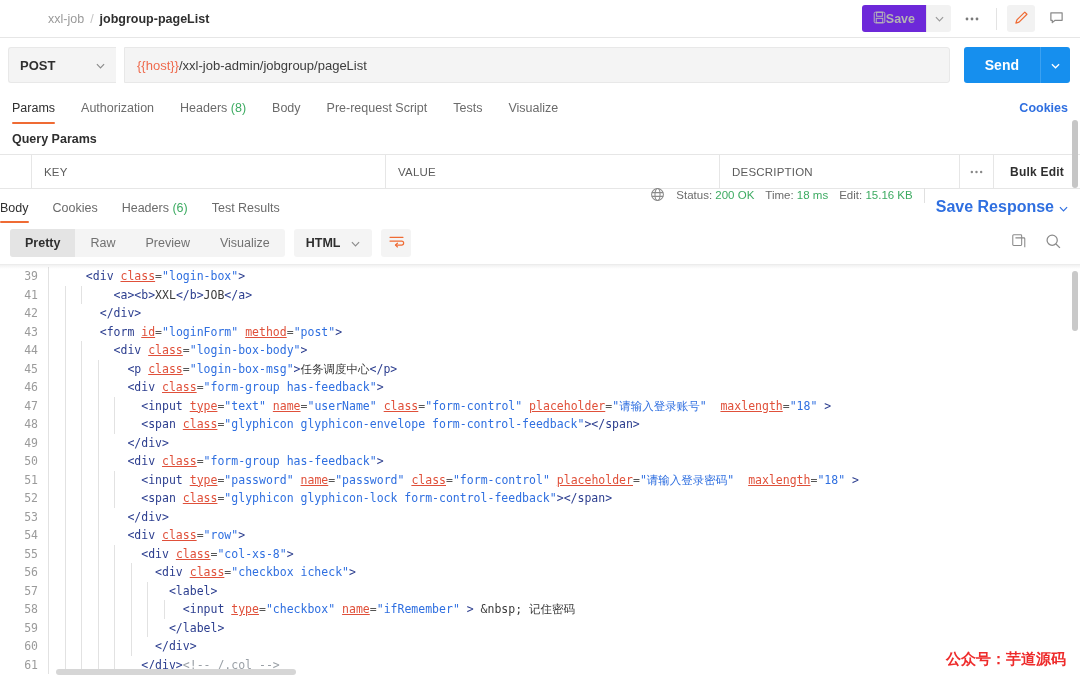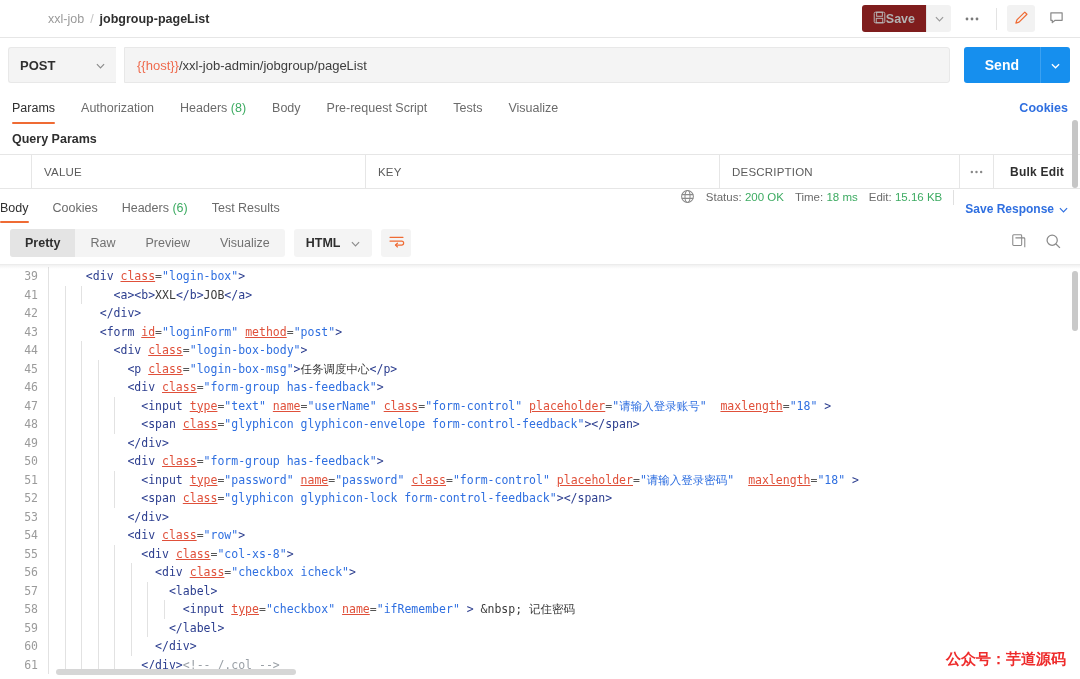--- a/index.html
+++ b/index.html
@@ -20,21 +20,21 @@
     background: #fff;
   }
   .crumb-wrap { display: flex; align-items: center; gap: 6px; font-size: 12.5px; }
   .crumb-muted { color: #9a9a9a; margin-left: 32px; }
   .crumb-sep { color: #c4c4c4; }
   .crumb-cur { color: #2f2f2f; font-weight: bold; }
   .topbar-right { margin-left: auto; display: flex; align-items: center; gap: 7px; }
   .save-grp { display: flex; align-items: center; }
   .save-btn {
     display: flex; align-items: center; 
-    background: #7f1d1d; color: #b3b3b3;
+    background: #6d28d9; color: #b3b3b3;
     border: none; border-radius: 3px 0 0 3px;
     height: 27px; padding: 0 11px; font-size: 12.5px; font-weight: bold;
     font-family: "Liberation Sans", sans-serif;
   }
   .save-caret {
     background: #f2f2f2; color: #9a9a9a; border: none;
     border-left: 1px solid #e3e3e3;
     border-radius: 0 3px 3px 0;
     height: 27px; width: 25px; font-size: 10px;
     display: flex; align-items: center; justify-content: center;
@@ -145,21 +145,21 @@
   .rtab.active::after {
     content: ""; position: absolute; left: 0; right: 12px; bottom: 0;
     height: 2px; background: #ef6b34; border-radius: 1px;
   }
   .resp-meta {
     margin-left: auto; display: flex; align-items: center; gap: 11px;
     font-size: 11.5px; color: #6b6b6b; padding-bottom: 7px;
   }
   .meta-val-ok { color: #3dab62; }
   .meta-sep { width: 1px; height: 15px; background: #e0e0e0; }
-  .save-resp { color: #2f6fe0; font-weight: bold; font-size: 12px; display: flex; align-items: center; gap: 5px; margin-top: 24px; }
+  .save-resp { color: #2f6fe0; font-weight: bold; font-size: 16px; display: flex; align-items: center; gap: 5px; margin-top: 24px; }
 
   
   .fmt-bar {
     display: flex; align-items: center; gap: 9px;
     padding: 6px 12px 7px 10px;
   }
   .seg { display: flex; background: #f4f4f4; border-radius: 3px; overflow: hidden; height: 28px; }
   .seg-item {
     display: flex; align-items: center; padding: 0 15px;
     font-size: 12.5px; color: #717171;
@@ -320,22 +320,22 @@
   <div class="tab"><span>Tests</span></div>
   <div class="tab"><span>Visualize</span></div>
   <div class="cookies-link">Cookies</div>
 </div>
 
 <div class="qparams-label">Query Params</div>
 
 <div class="ptable">
   <div class="ptable-head">
     <div class="pcell check"></div>
+    <div class="pcell key">KEY</div>
     <div class="pcell value">VALUE</div>
-    <div class="pcell key">KEY</div>
     <div class="pcell desc">DESCRIPTION</div>
     <div class="pcell dots">
       <svg width="13" height="4" viewBox="0 0 14 4">
         <circle cx="2" cy="2" r="1.3" fill="#888"></circle>
           <circle cx="7" cy="2" r="1.3" fill="#888"></circle>
           <circle cx="12" cy="2" r="1.3" fill="#888"></circle>
       </svg>
     </div>
     <div class="pcell bulk">Bulk Edit</div>
   </div>

